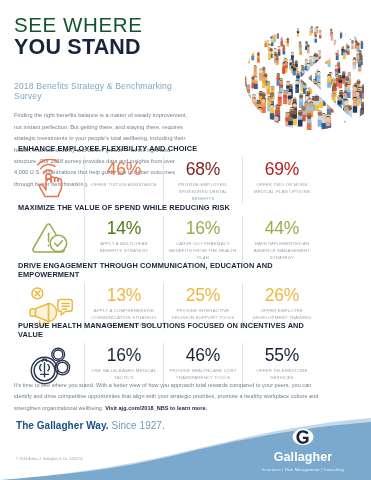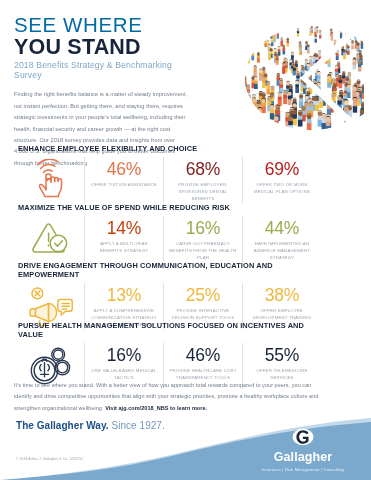--- a/index.html
+++ b/index.html
@@ -6,23 +6,23 @@
   body{
     width:371px;height:480px;overflow:hidden;background:#ffffff;
     font-family:"Liberation Sans",sans-serif;
     -webkit-font-smoothing:antialiased;
   }
   .page{position:relative;width:371px;height:480px;overflow:hidden;background:#fff;}
 
   
   .header{position:absolute;left:0;top:0;width:371px;height:142px;}
   .head-left{position:absolute;left:14px;top:14px;width:180px;}
-  .t1{font-size:20.5px;letter-spacing:.6px;color:#0369a1;font-weight:300;line-height:1.04;}
+  .t1{font-size:20.5px;letter-spacing:.6px;color:#14532d;font-weight:300;line-height:1.04;}
   .t2{font-size:21.5px;letter-spacing:.2px;color:#17243a;font-weight:bold;line-height:1.06;margin-top:1px;}
-  .subtitle{margin-top:1px;font-size:8.6px;color:#7fa8c9;letter-spacing:.15px;font-weight:400;}
+  .subtitle{margin-top:22px;font-size:8.6px;color:#7fa8c9;letter-spacing:.15px;font-weight:400;}
   .lede{margin-top:9px;font-size:5.55px;line-height:2.07;color:#6f7b87;letter-spacing:.07px;width:176px;}
 
   .pie-wrap{position:absolute;left:196px;top:16px;width:168px;height:124px;}
   .pie-wrap svg{display:block;}
 
   
   .section{position:absolute;left:0;width:331px;}
   .sec-title{font-size:7.4px;font-weight:bold;letter-spacing:.12px;color:#17243a;margin-left:18px;}
   .sec-body{position:relative;margin-top:4px;height:46px;display:flex;align-items:stretch;padding-left:18px;padding-right:10px;box-sizing:border-box;}
   .iconbox{width:66px;display:flex;align-items:center;justify-content:center;flex:0 0 66px;}
@@ -2255,21 +2255,21 @@
           <g fill="none" stroke="#9aab4f" stroke-width="1.5" stroke-linecap="round" stroke-linejoin="round">
             <path d="M18.6 6.3 5.2 29.5c-.9 1.6.2 3.5 2 3.5h26.8c1.8 0 2.9-1.9 2-3.5L22.6 6.3c-.9-1.6-3.1-1.6-4 0Z"></path>
             <path d="M20.6 14.2v8.4"></path>
             <circle cx="20.6" cy="26.6" r="1" fill="#9aab4f" stroke="none"></circle>
             <circle cx="30.4" cy="24.4" r="8.2" fill="#ffffff"></circle>
             <path d="M26.7 24.3l2.8 2.8 5-5.4"></path>
           </g>
         </svg>
       </div>
       <div class="stat">
-        <div class="pct" style="color:#c2410c">14%</div>
+        <div class="pct" style="color:#4d7c0f">14%</div>
         <div class="cap">APPLY A MULTI-YEAR BENEFITS STRATEGY</div>
       </div>
       <div class="stat">
         <div class="pct" style="color:#9aab4f">16%</div>
         <div class="cap">CARVE OUT PHARMACY BENEFITS FROM THE HEALTH PLAN</div>
       </div>
       <div class="stat">
         <div class="pct" style="color:#9aab4f">44%</div>
         <div class="cap">HAVE IMPLEMENTED AN ABSENCE MANAGEMENT STRATEGY</div>
       </div>
@@ -2295,21 +2295,21 @@
       </div>
       <div class="stat">
         <div class="pct" style="color:#f0b73f">13%</div>
         <div class="cap">APPLY A COMPREHENSIVE COMMUNICATION STRATEGY VS. AN AD HOC APPROACH</div>
       </div>
       <div class="stat">
         <div class="pct" style="color:#f0b73f">25%</div>
         <div class="cap">PROVIDE INTERACTIVE DECISION SUPPORT TOOLS</div>
       </div>
       <div class="stat">
-        <div class="pct" style="color:#f0b73f">38%</div>
+        <div class="pct" style="color:#f0b73f">26%</div>
         <div class="cap">OFFER EMPLOYEE DEVELOPMENT TRAINING</div>
       </div>
     </div>
   </div>
 
   <div class="section" style="top:321px;">
     <div class="sec-title">PURSUE HEALTH MANAGEMENT SOLUTIONS FOCUSED ON INCENTIVES AND VALUE</div>
     <div class="sec-body">
       <div class="iconbox">
         <svg width="50" height="44" viewBox="0 0 50 44">

